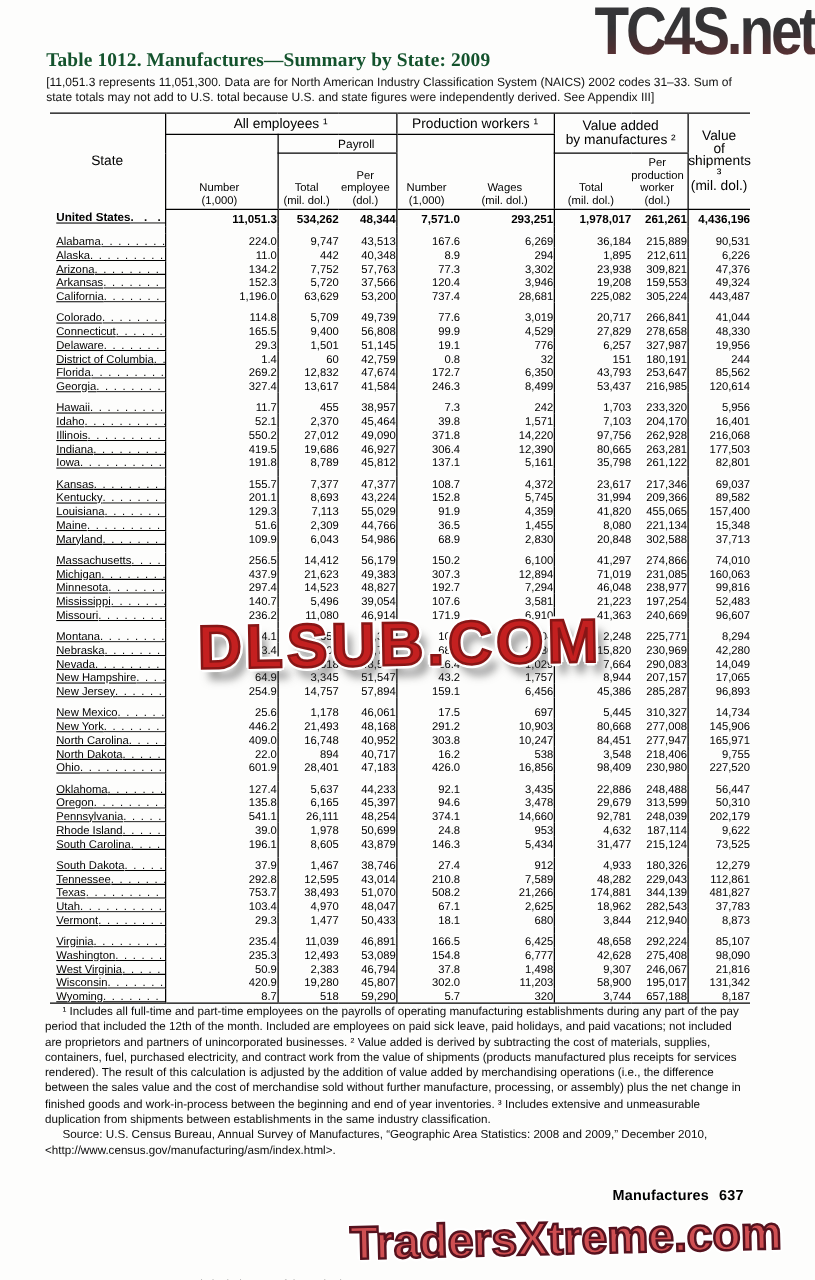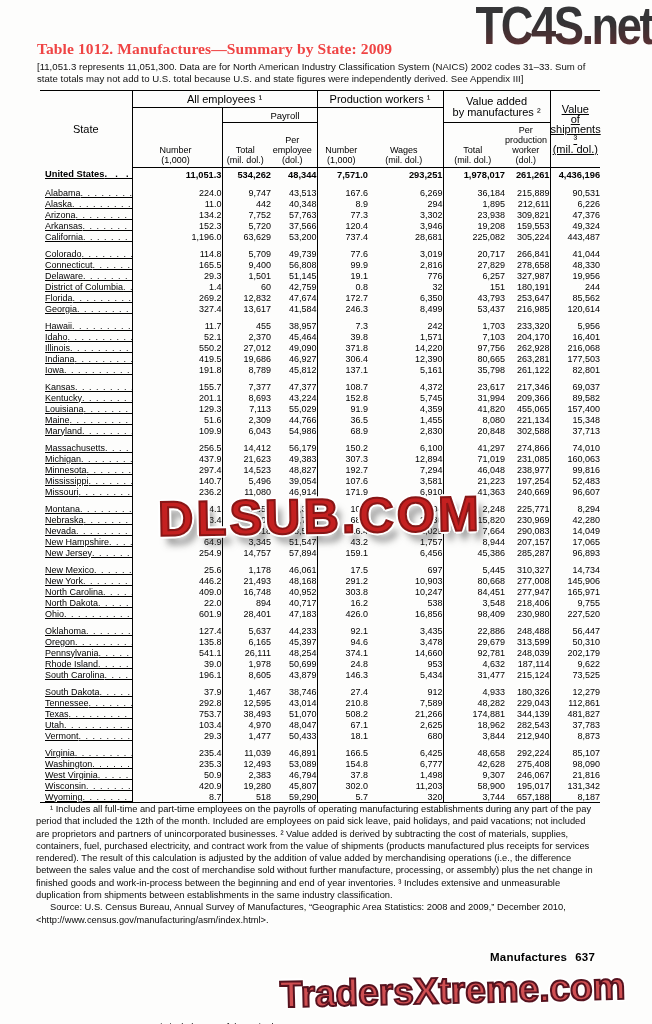--- a/index.html
+++ b/index.html
@@ -7,21 +7,21 @@
     width:652px;height:1024px;background:#fdfdfc;position:relative;overflow:hidden;
     font-family:"Liberation Sans",sans-serif;color:#000;
     -webkit-font-smoothing:antialiased;
   }
   .page{position:absolute;left:0;top:0;width:652px;height:1024px;}
 
   
   .title{
     position:absolute;left:37px;top:40px;width:560px;
     font-family:"Liberation Serif",serif;font-weight:bold;font-size:15.5px;
-    letter-spacing:.1px;color:#ef4444;
+    letter-spacing:.1px;color:#14532d;
   }
   .headnote{
     position:absolute;left:37px;top:61px;width:562px;
     font-size:9.6px;line-height:12.4px;color:#111;
   }
 
   
   table.t{
     position:absolute;left:40px;top:90px;width:560px;
     border-collapse:collapse;table-layout:fixed;
@@ -31,21 +31,21 @@
   .bl{border-left:1px solid #000;}
   .bt{border-top:1.2px solid #000;}
   .bbthin{border-bottom:1px solid #000;}
   .bbrule{border-bottom:1.8px solid #000;}
   tr.hr1 th{height:16px;font-size:11px;text-align:center;vertical-align:middle;}
   tr.hr2 th{height:14px;font-size:9.5px;text-align:center;vertical-align:middle;padding-left:31px;}
   tr.hr3 th{height:42px;font-size:9px;line-height:10px;text-align:center;
     vertical-align:bottom;padding:0 3px 2px 0;white-space:pre-line;}
   th.state-h{text-align:center;vertical-align:middle;font-size:9.5px;}
   th.ship-h{text-align:right;vertical-align:bottom;font-size:9px;line-height:10px;
-    padding:0 3px 2px 0;white-space:pre-line;text-decoration:underline;}
+    padding:0 3px 2px 0;white-space:pre-line;}
   th.va-h{white-space:pre-line;line-height:11px;}
 
   td.n{height:11px;text-align:right;padding-right:3px;white-space:nowrap;
     font-size:9px;line-height:10px;vertical-align:middle;}
   td.c-state{height:11px;vertical-align:middle;overflow:hidden;}
   .state-flex{display:flex;align-items:flex-start;padding-left:5px;overflow:hidden;text-decoration:underline;}
   .sname{white-space:nowrap;}
   .leader{flex:1;overflow:hidden;white-space:nowrap;color:#000;}
   .leader::after{content:" .\00a0.\00a0.\00a0.\00a0.\00a0.\00a0.\00a0.\00a0.\00a0.\00a0.\00a0.\00a0.\00a0.\00a0.\00a0.\00a0.\00a0.\00a0.\00a0.\00a0.";letter-spacing:1px;}
   tr.us td{font-weight:bold;height:13px;font-size:9.3px;}
@@ -297,21 +297,21 @@
           <td class="c-state">
             <div class="state-flex">
               <span class="sname">Connecticut</span>
               <span class="leader"></span>
             </div>
           </td>
           <td class="n bl">165.5</td>
           <td class="n bl">9,400</td>
           <td class="n">56,808</td>
           <td class="n bl">99.9</td>
-          <td class="n">2,816</td>
+          <td class="n">4,529</td>
           <td class="n bl">27,829</td>
           <td class="n">278,658</td>
           <td class="n bl">48,330</td>
         </tr>
         <tr>
           <td class="c-state">
             <div class="state-flex">
               <span class="sname">Delaware</span>
               <span class="leader"></span>
             </div>

